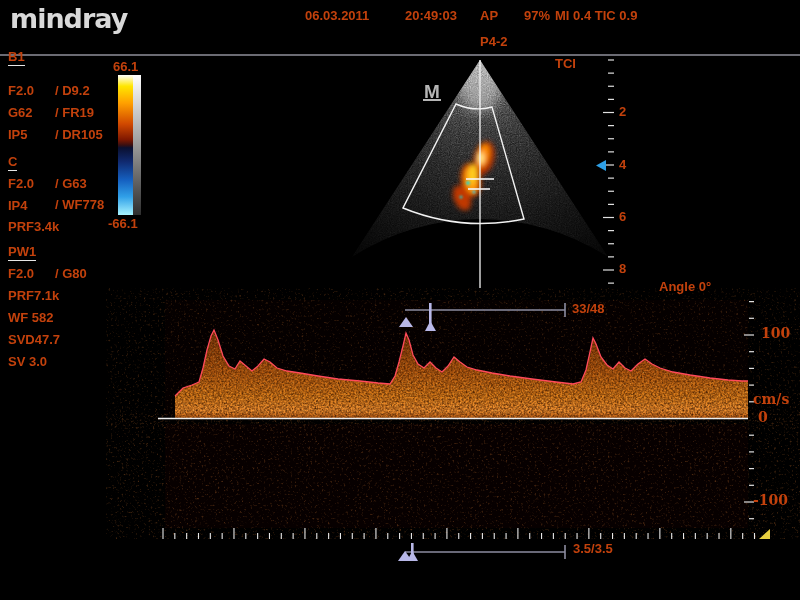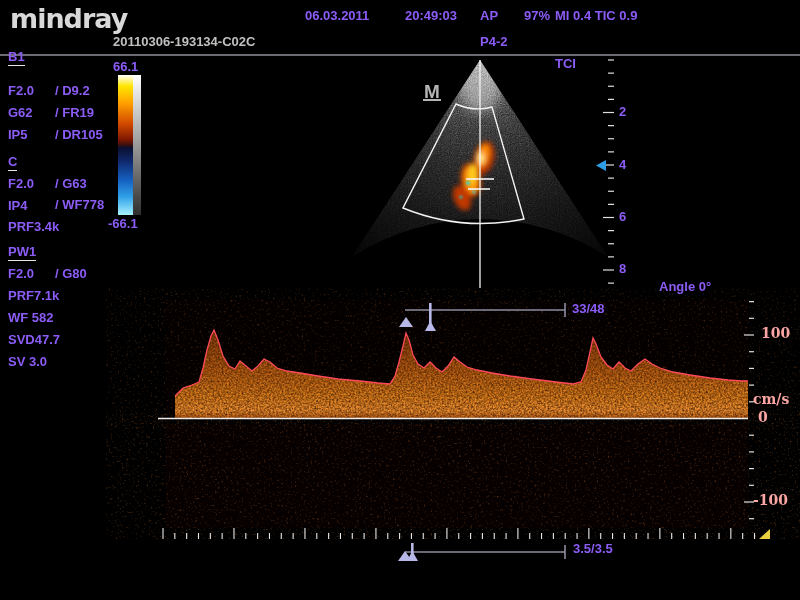--- a/index.html
+++ b/index.html
@@ -1,22 +1,22 @@
 <!DOCTYPE html>
 <html><head>
 <meta charset="utf-8">
 <style>
   html,body{margin:0;padding:0;background:#000;}
   #screen{position:relative;width:800px;height:580px;background:#000;overflow:hidden;
           font-family:"Liberation Sans",sans-serif;padding-left:40px;}
-  .t{position:absolute;font-weight:bold;font-size:13px;color:#8b5cf6;white-space:nowrap;line-height:14px;}
+  .t{position:absolute;font-weight:bold;font-size:13px;color:#c2410c;white-space:nowrap;line-height:14px;}
   .dim{color:#c0c0c0;}
   .logo{font-size:27px;color:#d9d9d9;letter-spacing:-1px;font-family:"DejaVu Sans",sans-serif;}
   .underl{border-bottom:1px solid #e6e6e6;padding-bottom:1px;}
-  .serif{font-family:"DejaVu Serif",serif;font-size:14px;color:#fca5a5;}
+  .serif{font-family:"DejaVu Serif",serif;font-size:14px;color:#c2410c;}
   .row-l{position:absolute;left:8px;}
   .row-r{position:absolute;left:55px;}
   #divider{position:absolute;left:0;top:54px;width:800px;height:2px;background:#6b6b73;}
   #colorbar{position:absolute;left:118px;top:75px;width:23px;height:140px;display:flex;}
   #colorbar .cmap{width:15px;height:140px;
     background:linear-gradient(to bottom,#ffffff 0%,#ffe600 8%,#ffa000 20%,#d04800 35%,#801800 46%,#3a0f10 50%,#0a1030 52%,#102a70 62%,#1560c0 75%,#30a0e8 87%,#a8f4ff 100%);}
   #colorbar .gmap{width:8px;height:140px;background:linear-gradient(to bottom,#ffffff 0%,#9a9a9a 50%,#2e2e2e 100%);}
   #m-marker{font-size:19px;color:#b5b5b5;border-bottom:2px solid #b5b5b5;padding:0 1px 0 1px;}
   svg{position:absolute;left:0;top:0;}
 </style>
@@ -237,21 +237,20 @@
     <g>
       <line x1="405" y1="552" x2="565" y2="552" stroke="#8d8da0" stroke-width="1.6"></line>
       <line x1="565" y1="545" x2="565" y2="559" stroke="#8d8da0" stroke-width="1.6"></line>
       <polygon points="398,561 412,561 405,551" fill="#b8b8e8"></polygon>
       <rect x="411" y="543" width="2.6" height="16" fill="#b8b8e8"></rect>
       <polygon points="407,561 418,561 412.3,551" fill="#b8b8e8"></polygon>
     </g>
   </svg>
 
   <div class="t logo" style="left:10px;top:12px;">mindray</div>
-  <div class="t dim" style="left:113px;top:35px;">20110306-193134-C02C</div>
   <div class="t" style="left:305px;top:9px;">06.03.2011</div>
   <div class="t" style="left:405px;top:9px;">20:49:03</div>
   <div class="t" style="left:480px;top:9px;">AP</div>
   <div class="t" style="left:524px;top:9px;">97%</div>
   <div class="t" style="left:555px;top:9px;">MI 0.4 TIC 0.9</div>
   <div class="t" style="left:480px;top:35px;">P4-2</div>
   <div class="t" style="left:555px;top:35px;margin-top:22px;">TCI</div>
   <div id="divider"></div>
 
   <div>

